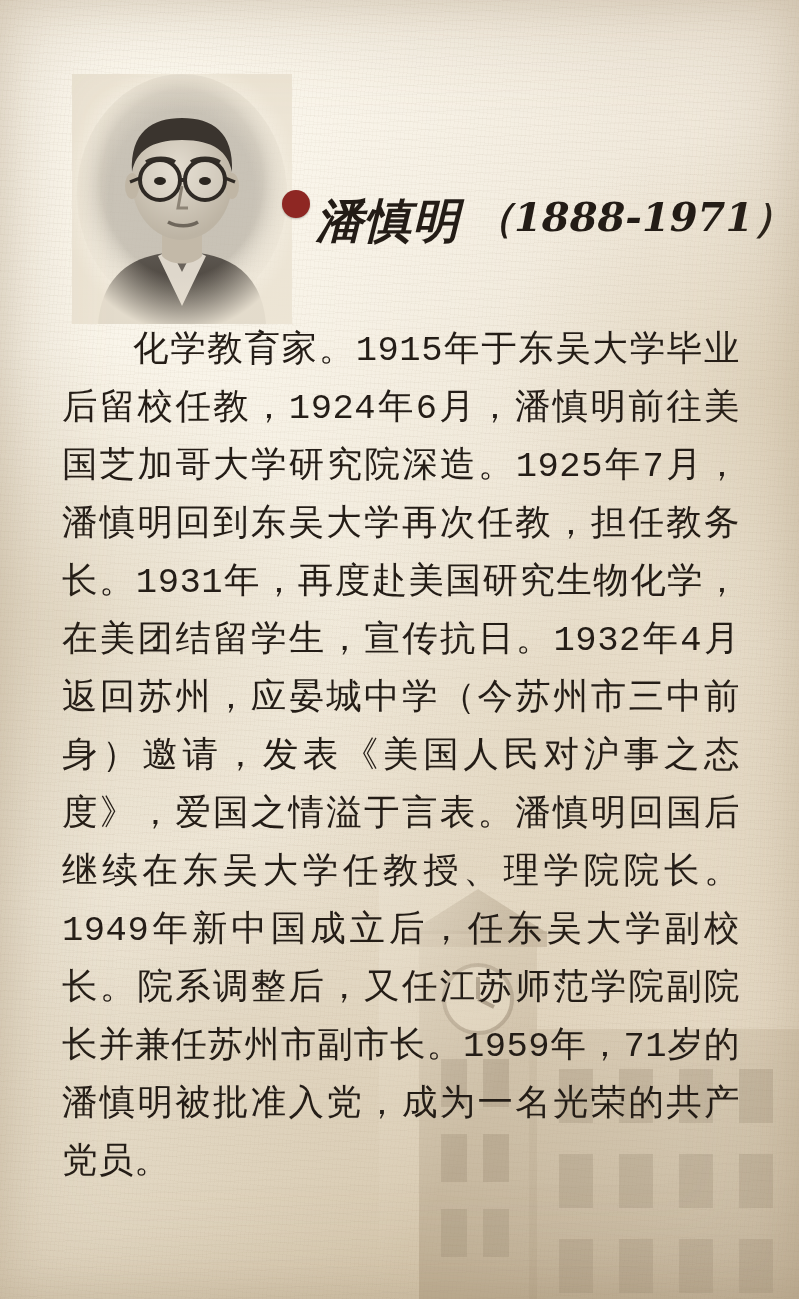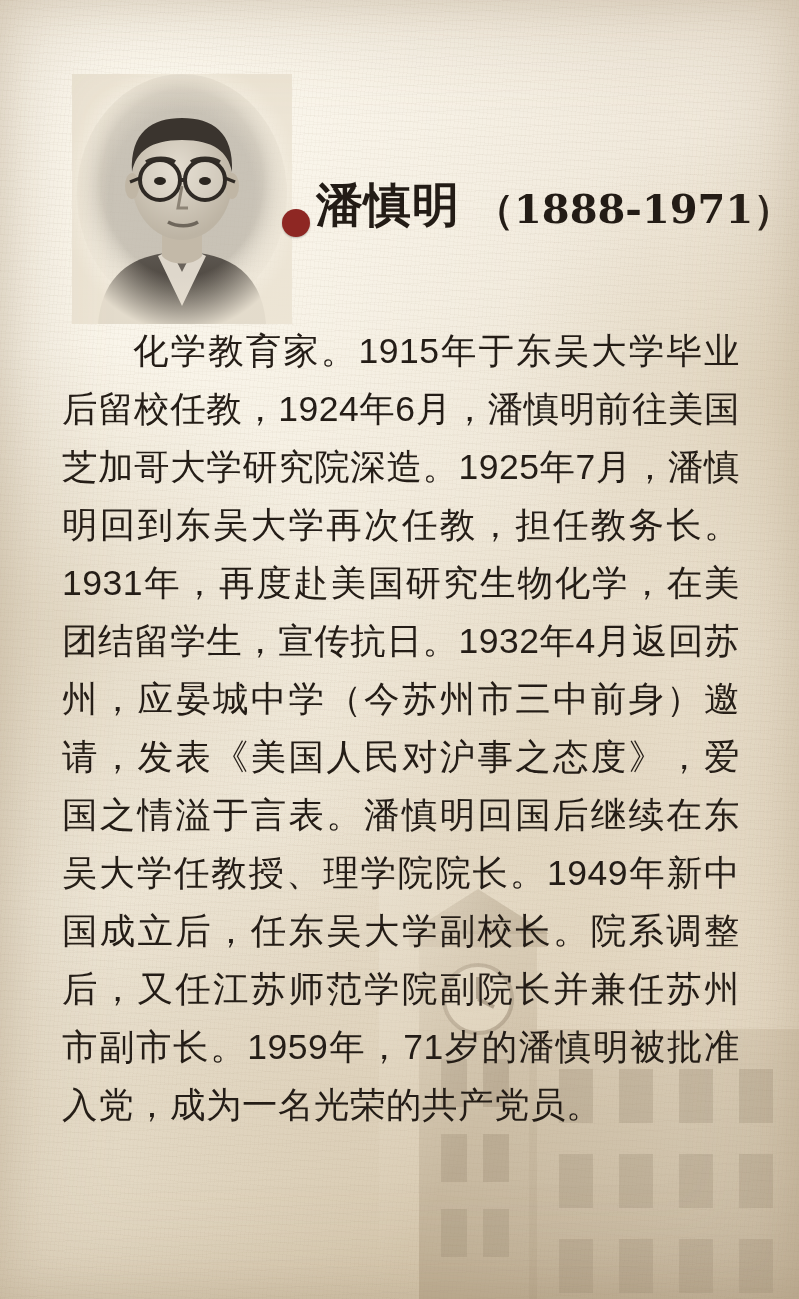--- a/index.html
+++ b/index.html
@@ -78,24 +78,25 @@
     left: 72px;
     top: 12px;
     width: 220px;
     height: 250px;
   }
   .portrait svg { display: block; width: 100%; height: 100%; }
 
   .title-row {
     position: absolute;
     left: 282px;
-    top: 112px;
+    top: 128px;
     display: flex;
-    align-items: flex-end;
+    align-items: flex-start;
     white-space: nowrap;
+    font-style: italic;
   }
   .bullet {
     width: 28px;
     height: 28px;
     border-radius: 50%;
     background: #8e2723;
     margin-right: 6px;
     flex: 0 0 auto;
     box-shadow: 0 1px 2px rgba(0,0,0,0.25);
   }
@@ -120,21 +121,21 @@
     position: absolute;
     left: 62px;
     top: 322px;
     width: 678px;
     font-size: 35.5px;
     line-height: 58px;
     color: #241d17;
     text-align: justify;
     text-justify: inter-ideograph;
     text-indent: 2em;
-    font-family: Liberation Sans, sans-serif;
+    font-family: Liberation Mono, monospace;
     letter-spacing: 0.5px;
   }
 </style>
 </head>
 <body>
 
 <div class="page">
 
   <div class="paper-texture"></div>
   <div class="paper-stains"></div>

